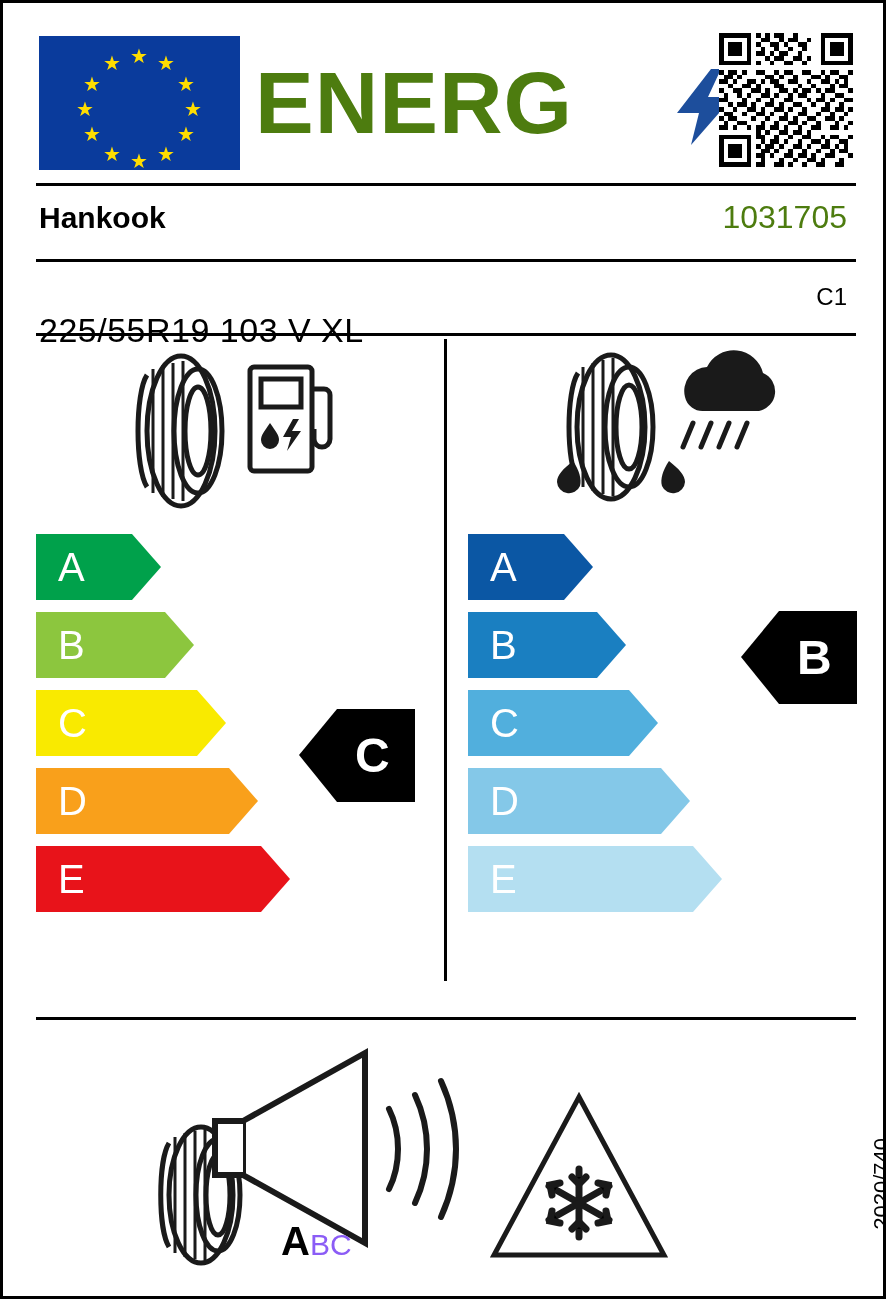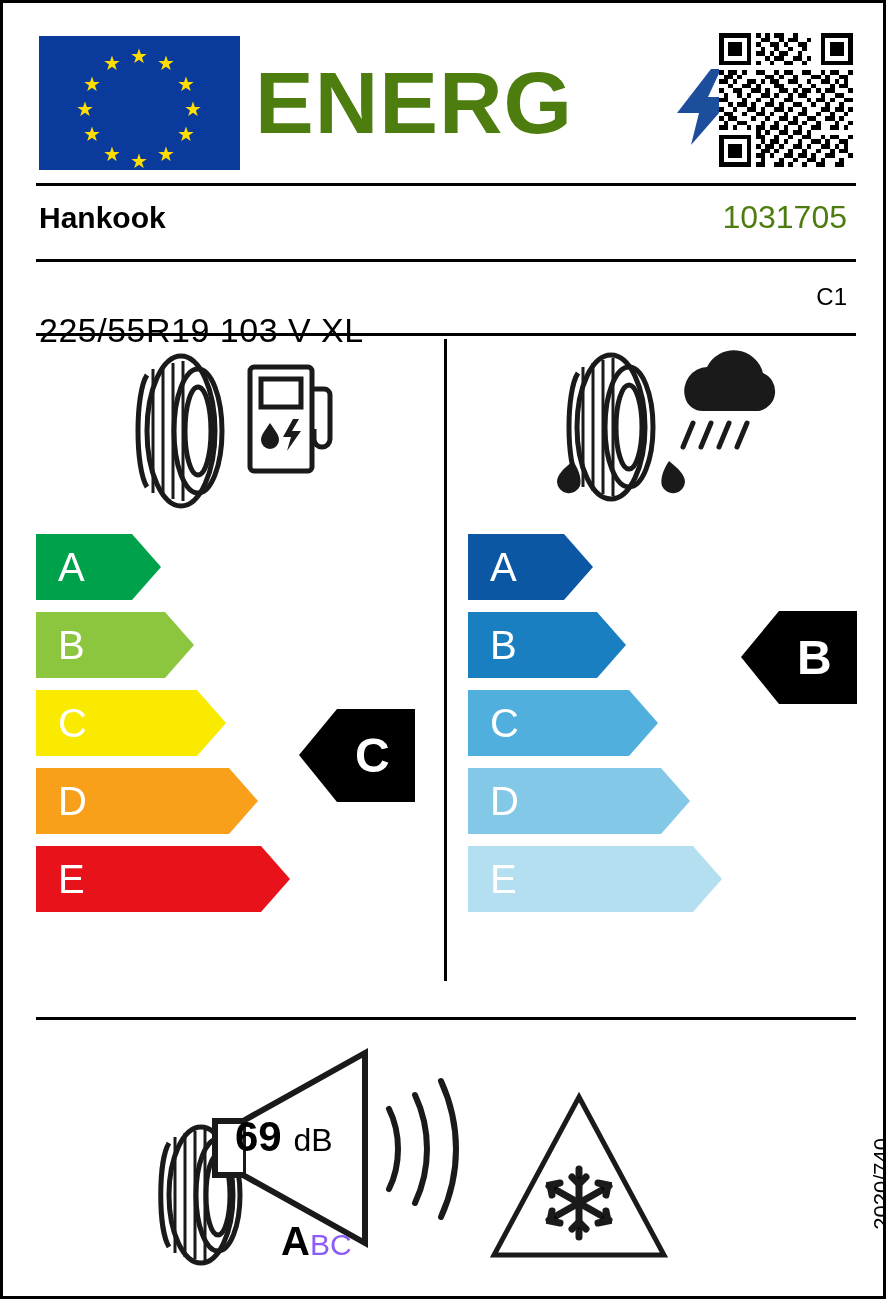--- a/index.html
+++ b/index.html
@@ -653,24 +653,20 @@
     <g fill="#fff" stroke="#1a1a1a" stroke-width="6">
       <polygon points="90,78 212,10 212,200 90,132"></polygon>
       <path d="M90 78 L62 78 L62 132 L90 132" fill="#fff"></path>
     </g>
     <g fill="none" stroke="#1a1a1a" stroke-width="6" stroke-linecap="round">
       <path d="M236 66 C248 90 248 122 236 146"></path>
       <path d="M262 52 C278 86 278 126 262 160"></path>
       <path d="M288 38 C308 82 308 130 288 174"></path>
     </g>
   </svg>
-  <div class="noise-db">
-    <span>69</span>
-    <span class="unit">dB</span>
-  </div>
   <div class="noise-class">
     <span class="sel">A</span><span class="rest">BC</span>
   </div>
 
   <svg class="snow" viewBox="0 0 178 170">
     <polygon points="89,6 174,164 4,164" fill="#fff" stroke="#1a1a1a" stroke-width="5"></polygon>
     <g stroke="#1a1a1a" stroke-width="7" stroke-linecap="round">
       <path d="M89 78 L89 146"></path>
       <path d="M59 95 L119 129"></path>
       <path d="M119 95 L59 129"></path>

